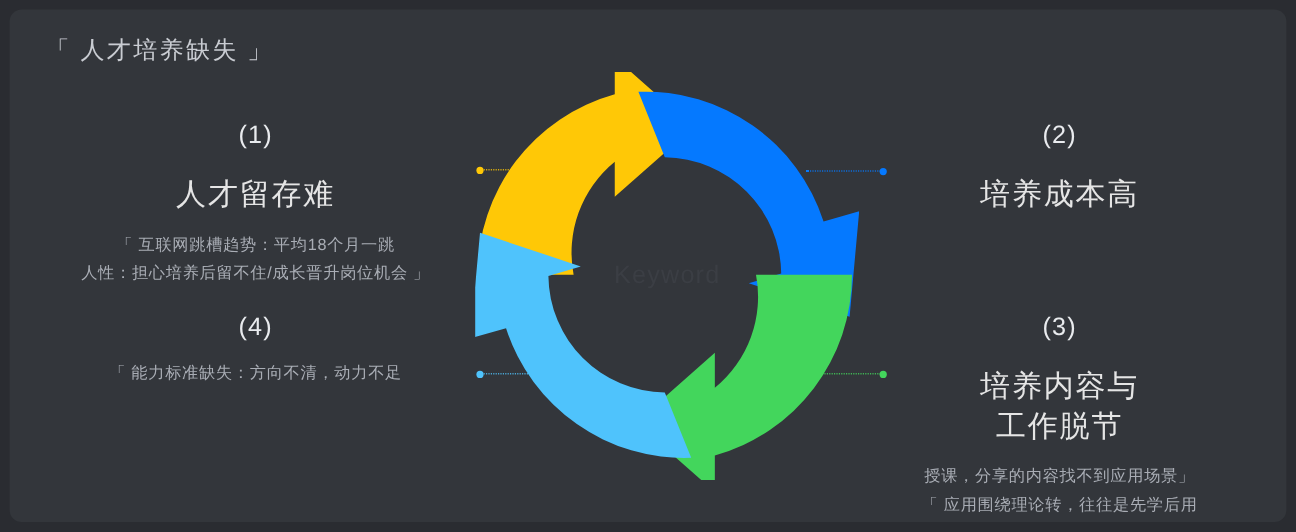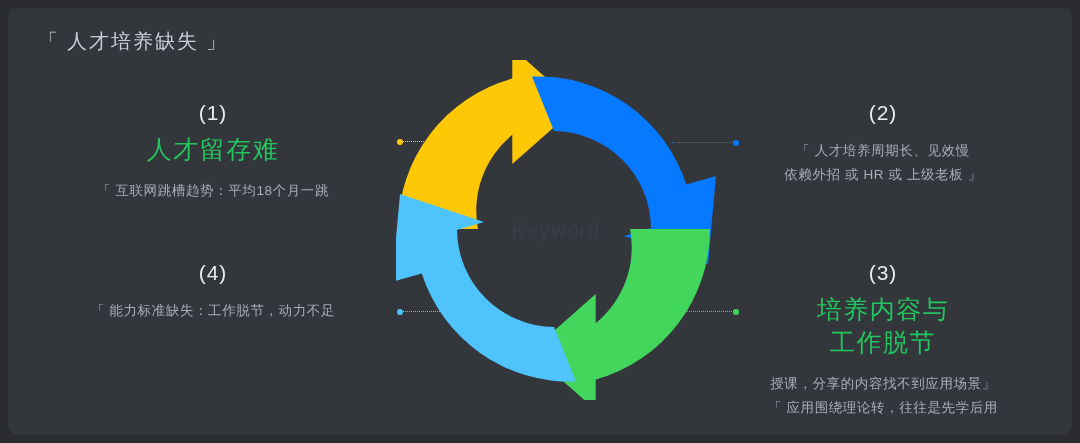--- a/index.html
+++ b/index.html
@@ -51,24 +51,24 @@
     text-align: center;
   }
   .quad-num {
     font-size: 21px;
     color: #e9ebee;
     line-height: 1.25;
     letter-spacing: 1px;
   }
   .quad-head {
     font-size: 25px;
-    color: #22c55e;
+    color: #e5e5e5;
     line-height: 1.32;
     letter-spacing: 1.5px;
-    margin-top: 7px;
+    margin-top: 20px;
     white-space: pre-line;
   }
   .quad-sub {
     margin-top: 13px;
     font-size: 13.5px;
     color: #a9adb5;
     line-height: 1.75;
     letter-spacing: 0.6px;
   }
   .quad-sub div { white-space: nowrap; }
@@ -138,35 +138,33 @@
 <div id="slide">
   <div id="card">
 
     <div id="deck-title">「 人才培养缺失 」</div>
 
     <div class="quad" id="quad-1">
       <div class="quad-num">(1)</div>
       <div class="quad-head">人才留存难</div>
       <div class="quad-sub">
         <div>「 互联网跳槽趋势：平均18个月一跳</div>
+        <div>人性：担心培养后留不住/成长晋升岗位机会 」</div>
       </div>
     </div>
 
     <div class="quad" id="quad-2">
       <div class="quad-num">(2)</div>
-      <div class="quad-sub">
-        <div>「 人才培养周期长、见效慢</div>
-        <div>依赖外招 或 HR 或 上级老板 」</div>
-      </div>
+      <div class="quad-head">培养成本高</div>
     </div>
 
     <div class="quad" id="quad-4">
       <div class="quad-num">(4)</div>
       <div class="quad-sub">
-        <div>「 能力标准缺失：工作脱节，动力不足</div>
+        <div>「 能力标准缺失：方向不清，动力不足</div>
       </div>
     </div>
 
     <div class="quad" id="quad-3">
       <div class="quad-num">(3)</div>
       <div class="quad-head">培养内容与
 工作脱节</div>
       <div class="quad-sub">
         <div>授课，分享的内容找不到应用场景」</div>
         <div>「 应用围绕理论转，往往是先学后用</div>

